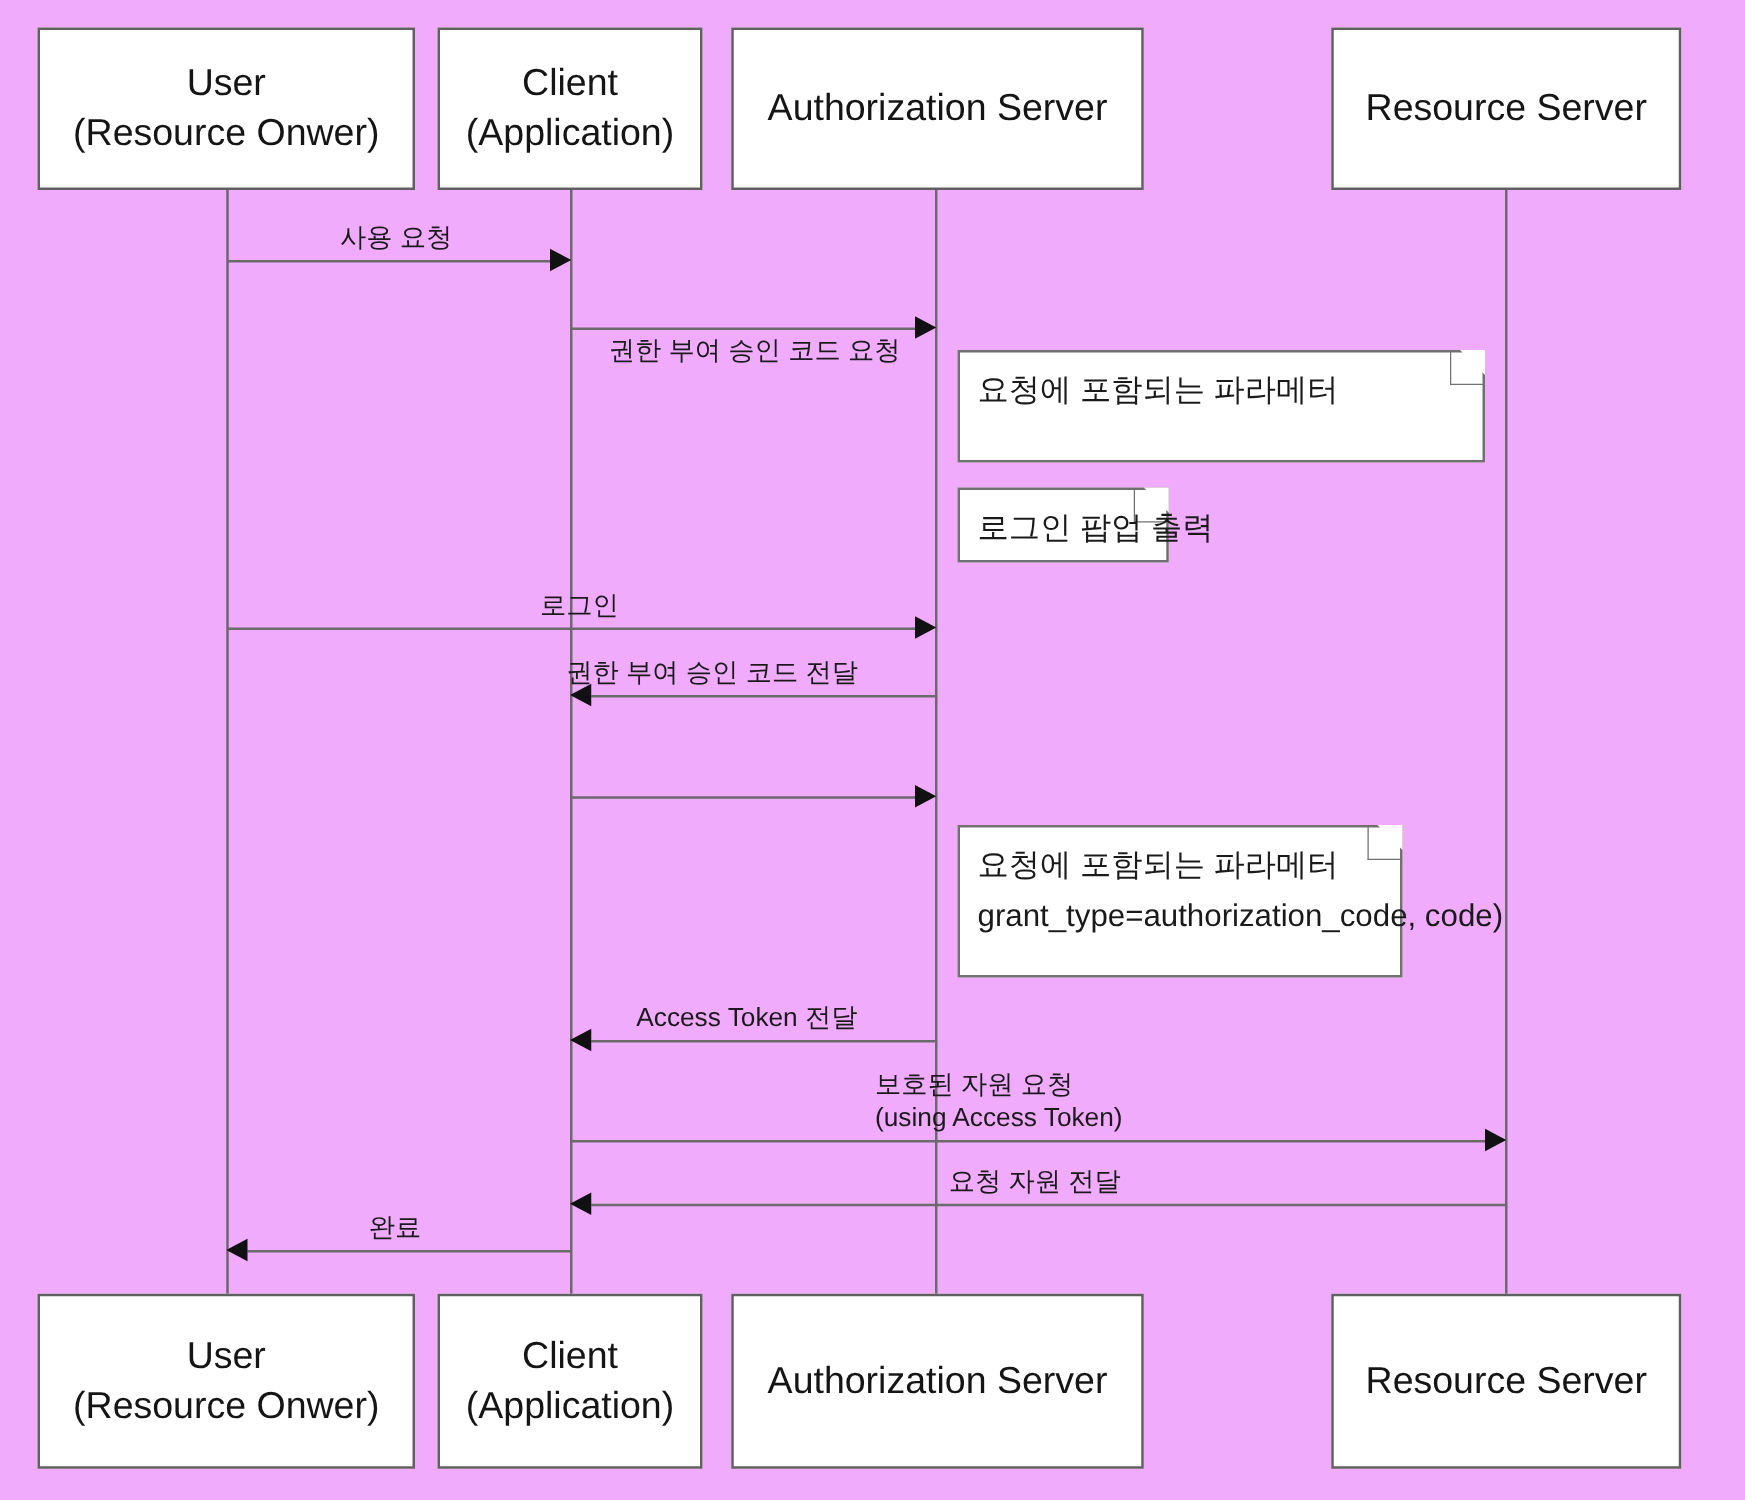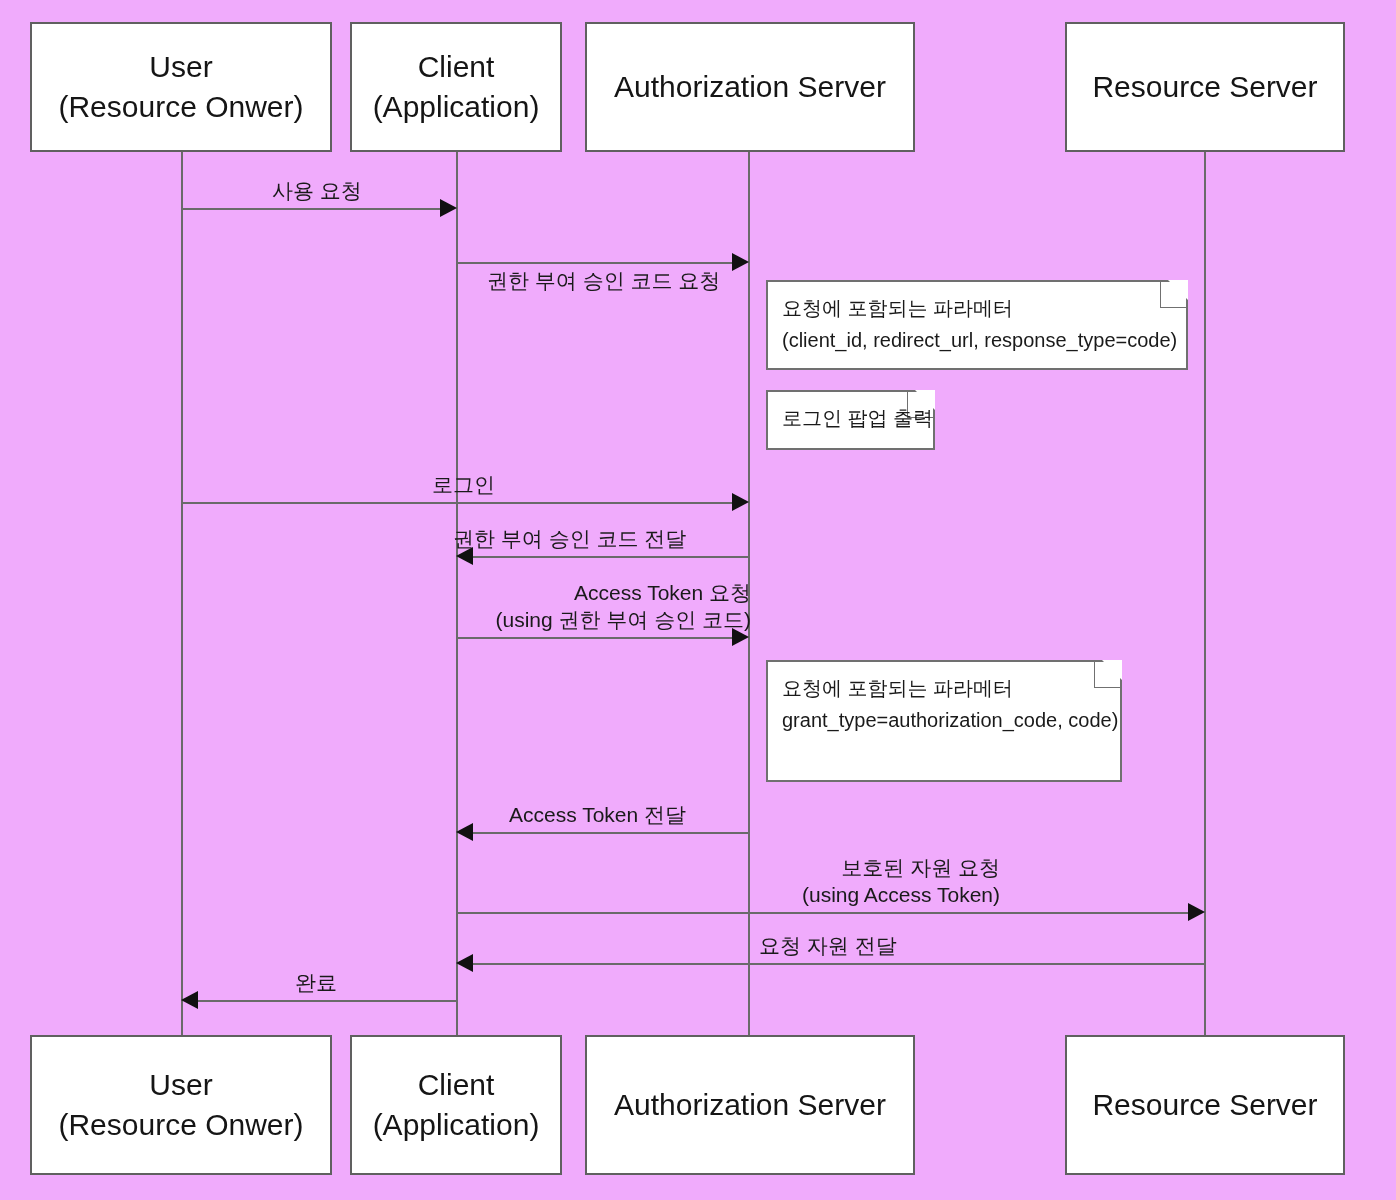--- a/index.html
+++ b/index.html
@@ -62,21 +62,21 @@
   .arrowhead.left {
     border-top: 9px solid transparent;
     border-bottom: 9px solid transparent;
     border-right: 17px solid #111111;
   }
   .msg-label {
     position: absolute;
     font-size: 21px;
     color: #1a1a1a;
     white-space: nowrap;
-    text-align: right;
+    text-align: left;
     z-index: 5;
     line-height: 1.28;
   }
   .note {
     position: absolute;
     box-sizing: border-box;
     background: #ffffff;
     border: 2px solid #707070;
     z-index: 6;
   }
@@ -109,21 +109,21 @@
     transform: rotate(0deg);
     box-sizing: border-box;
     background: transparent;
     clip-path: polygon(0 0, 100% 100%, 0 100%);
   }
   .note-text {
     position: absolute;
     left: 14px;
     top: 10px;
     right: 8px;
-    font-size: 20px;
+    font-size: 25px;
     line-height: 1.62;
     color: #1a1a1a;
     white-space: nowrap;
   }
   .note-text .nl {
     display: block;
   }
 </style>
 </head>
 <body>
@@ -159,21 +159,20 @@
 
   <div class="msg" style="left:457px; top:262px; width:275px;"></div>
   <div class="arrowhead right" style="left:732px; top:253px;"></div>
   <div class="msg-label" style="left:487px; top:232px;margin-top:36px;">권한 부여 승인 코드 요청</div>
 
   <div class="note" style="left:766px; top:280px; width:422px; height:90px;">
     <div class="note-fold"></div>
     <div class="note-fold-edge"></div>
     <div class="note-text">
       <span class="nl">요청에 포함되는 파라메터</span>
-      <span class="nl">(client_id, redirect_url, response_type=code)</span>
     </div>
   </div>
 
   <div class="note" style="left:766px; top:390px; width:169px; height:60px;">
     <div class="note-fold"></div>
     <div class="note-fold-edge"></div>
     <div class="note-text">
       <span class="nl">로그인 팝업 출력</span>
     </div>
   </div>
@@ -181,24 +180,20 @@
   <div class="msg" style="left:182px; top:502px; width:550px;"></div>
   <div class="arrowhead right" style="left:732px; top:493px;"></div>
   <div class="msg-label" style="left:432px; top:472px;">로그인</div>
 
   <div class="msg" style="left:473px; top:556px; width:276px;"></div>
   <div class="arrowhead left" style="left:456px; top:547px;"></div>
   <div class="msg-label" style="left:453px; top:526px;">권한 부여 승인 코드 전달</div>
 
   <div class="msg" style="left:457px; top:637px; width:275px;"></div>
   <div class="arrowhead right" style="left:732px; top:628px;"></div>
-  <div class="msg-label" style="left:461px; top:580px; width:290px;">
-    <span style="display:block;">Access Token 요청</span>
-    <span style="display:block;">(using 권한 부여 승인 코드)</span>
-  </div>
 
   <div class="note" style="left:766px; top:660px; width:356px; height:122px;">
     <div class="note-fold"></div>
     <div class="note-fold-edge"></div>
     <div class="note-text">
       <span class="nl">요청에 포함되는 파라메터</span>
       <span class="nl">grant_type=authorization_code, code)</span>
     </div>
   </div>
 

